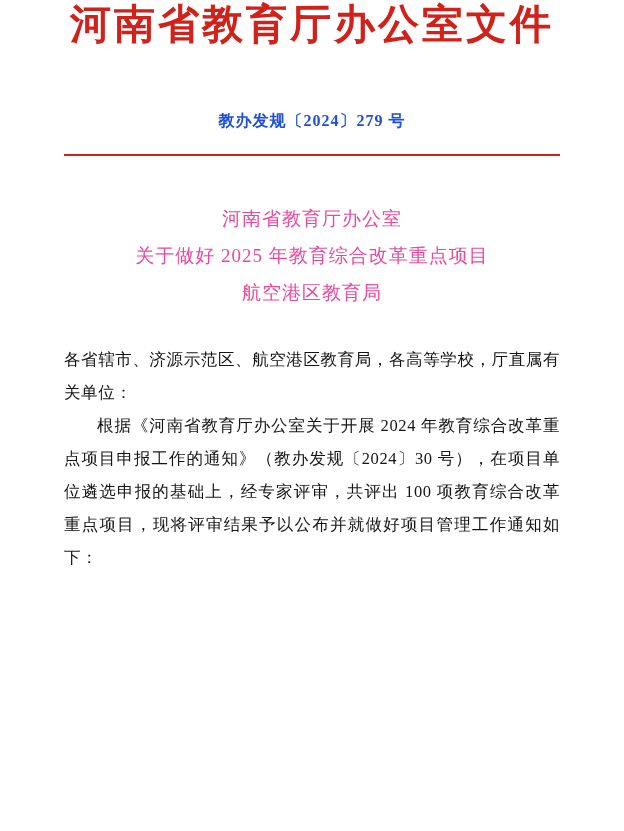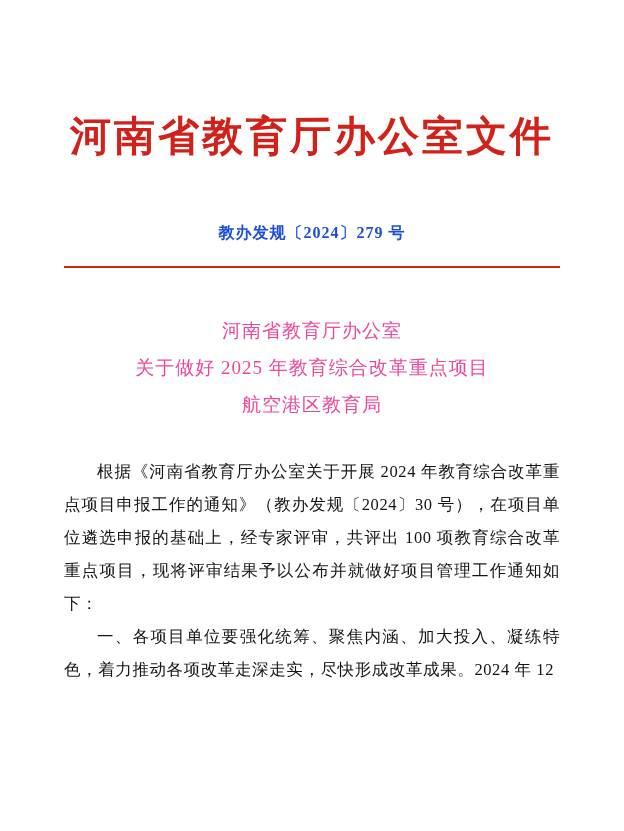--- a/index.html
+++ b/index.html
@@ -15,21 +15,20 @@
     overflow: hidden;
   }
   .page {
     position: relative;
     width: 624px;
     height: 831px;
     box-sizing: border-box;
     padding: 0 64px;
   }
   .masthead {
-    margin-top: 112px;
     text-align: center;
     color: #d0221b;
     font-size: 41px;
     font-weight: bold;
     letter-spacing: 3px;
     font-family: "Liberation Serif", "DejaVu Serif", serif;
     line-height: 1.2;
     white-space: nowrap;
   }
   .doc-number {
@@ -86,17 +85,17 @@
 
   <div class="red-rule"></div>
 
   <div class="title-block">
     <span class="title-line">河南省教育厅办公室</span>
     <span class="title-line">关于做好 2025 年教育综合改革重点项目</span>
     <span class="title-line">航空港区教育局</span>
   </div>
 
   <div class="body-block">
+    <p class="para">各省辖市、济源示范区、航空港区教育局，各高等学校，厅直属有关单位：</p>
     <p class="para indent">根据《河南省教育厅办公室关于开展 2024 年教育综合改革重点项目申报工作的通知》（教办发规〔2024〕30 号），在项目单位遴选申报的基础上，经专家评审，共评出 100 项教育综合改革重点项目，现将评审结果予以公布并就做好项目管理工作通知如下：</p>
-    <p class="para indent">一、各项目单位要强化统筹、聚焦内涵、加大投入、凝练特色，着力推动各项改革走深走实，尽快形成改革成果。2024 年 12</p>
   </div>
 
 </div>
 
 </body></html>

